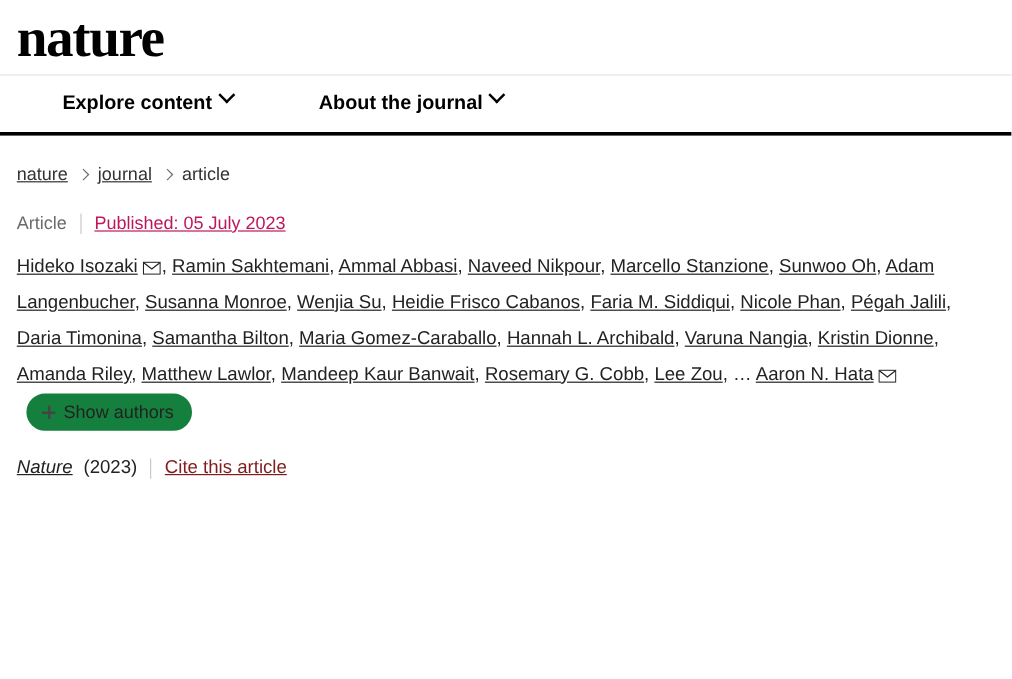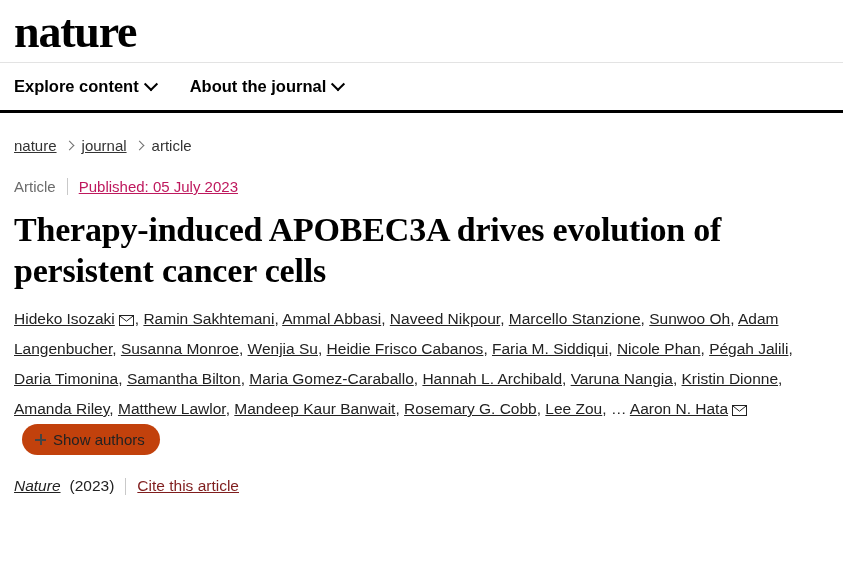--- a/index.html
+++ b/index.html
@@ -31,27 +31,28 @@
   
   .nav {
     display: flex;
     align-items: center;
     gap: 34px;
     padding: 14px 14px 14px 14px;
     border-bottom: 3px solid #000000;
   }
   .nav-item {
     display: flex;
-    align-items: center;
+    align-items: flex-start;
     gap: 7px;
     font-size: 16.5px;
     font-weight: 700;
     color: #000000;
     cursor: pointer;
     white-space: nowrap;
+    margin-left: 38px;
   }
   .chev {
     display: inline-block;
     width: 10px;
     height: 10px;
     border-right: 2px solid #000;
     border-bottom: 2px solid #000;
     transform: rotate(45deg) translate(-2px, -2px);
   }
 
@@ -140,21 +141,21 @@
     margin: 0 1px 0 4px;
     cursor: pointer;
   }
   .mail svg { display: block; }
   .ellipsis { color: #222222; }
 
   .show-authors {
     display: inline-flex;
     align-items: center;
     gap: 7px;
-    background: #c2410c;
+    background: #15803d;
     border: none;
     border-radius: 16px;
     padding: 7px 15px 7px 13px;
     font-size: 15px;
     font-family: "Liberation Sans", sans-serif;
     color: #222222;
     cursor: pointer;
     vertical-align: middle;
     margin-left: 8px;
   }
@@ -226,21 +227,20 @@
     <span class="crumb-sep"></span>
     <span class="current">article</span>
   </div>
 
   <div class="meta-line">
     <span>Article</span>
     <span class="meta-divider"></span>
     <span class="pubdate">Published: 05 July 2023</span>
   </div>
 
-  <h1 class="title">Therapy-induced APOBEC3A drives evolution of persistent cancer cells</h1>
 
   <div class="authors">
     <span class="author">Hideko Isozaki</span><a class="mail"><svg width="15" height="11" viewBox="0 0 15 11">
           <rect x="0.5" y="0.5" width="14" height="10" fill="#fff" stroke="#222"></rect>
           <path d="M0.8 0.9 L7.5 6.2 L14.2 0.9" fill="none" stroke="#222" stroke-width="1"></path>
         </svg></a><span class="sep">, </span><span class="author">Ramin Sakhtemani</span><span class="sep">, </span><span class="author">Ammal Abbasi</span><span class="sep">, </span><span class="author">Naveed Nikpour</span><span class="sep">, </span><span class="author">Marcello Stanzione</span><span class="sep">, </span><span class="author">Sunwoo Oh</span><span class="sep">, </span><span class="author">Adam Langenbucher</span><span class="sep">, </span><span class="author">Susanna Monroe</span><span class="sep">, </span><span class="author">Wenjia Su</span><span class="sep">, </span><span class="author">Heidie Frisco Cabanos</span><span class="sep">, </span><span class="author">Faria M. Siddiqui</span><span class="sep">, </span><span class="author">Nicole Phan</span><span class="sep">, </span><span class="author">Pégah Jalili</span><span class="sep">, </span><span class="author">Daria Timonina</span><span class="sep">, </span><span class="author">Samantha Bilton</span><span class="sep">, </span><span class="author">Maria Gomez-Caraballo</span><span class="sep">, </span><span class="author">Hannah L. Archibald</span><span class="sep">, </span><span class="author">Varuna Nangia</span><span class="sep">, </span><span class="author">Kristin Dionne</span><span class="sep">, </span><span class="author">Amanda Riley</span><span class="sep">, </span><span class="author">Matthew Lawlor</span><span class="sep">, </span><span class="author">Mandeep Kaur Banwait</span><span class="sep">, </span><span class="author">Rosemary G. Cobb</span><span class="sep">, </span><span class="author">Lee Zou</span><span class="sep">, </span><span class="ellipsis">…</span><span class="sep"> </span><span class="author">Aaron N. Hata</span><a class="mail"><svg width="15" height="11" viewBox="0 0 15 11">
           <rect x="0.5" y="0.5" width="14" height="10" fill="#fff" stroke="#222"></rect>
           <path d="M0.8 0.9 L7.5 6.2 L14.2 0.9" fill="none" stroke="#222" stroke-width="1"></path>
         </svg></a><button class="show-authors">
         <span class="plus"></span>

